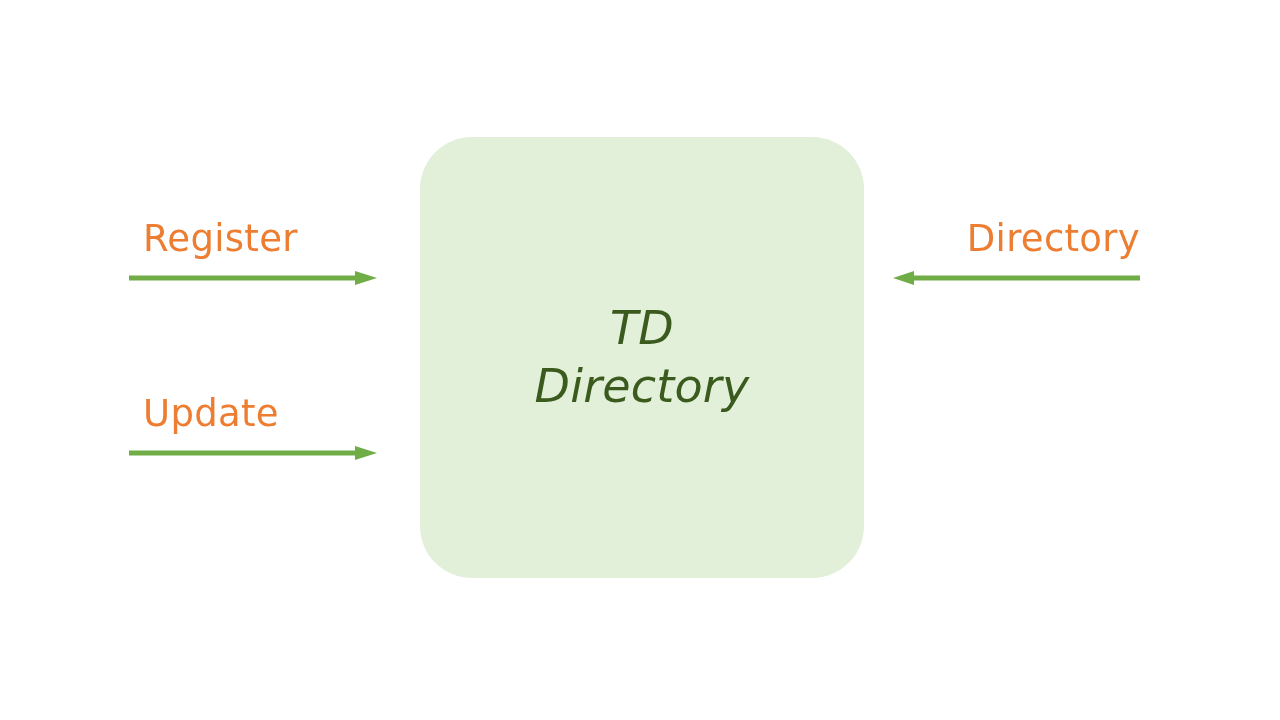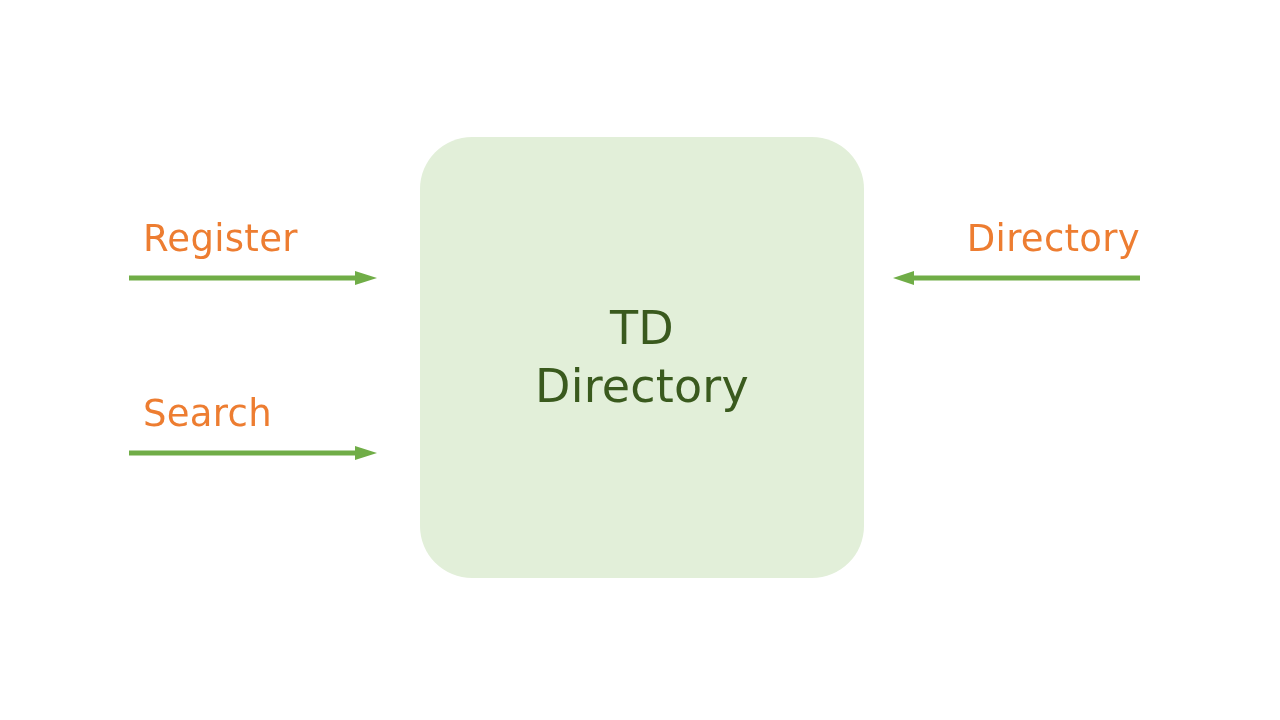--- a/index.html
+++ b/index.html
@@ -37,20 +37,21 @@
   }
   .center-node-label {
     color: #3A5A1E;
     font-size: 46px;
     line-height: 1.25;
     text-align: center;
     font-weight: 400;
     letter-spacing: 0.2px;
     white-space: pre-line;
     user-select: none;
+    font-style: italic;
   }
 
   
   .flow {
     position: absolute;
     height: 120px;
   }
   .flow-left  { left: 129px;  width: 248px; }
   .flow-right { left: 893px;  width: 247px; }
 
@@ -89,21 +90,21 @@
 
   <div class="flow flow-left flow-row-top">
     <div class="flow-label">Register</div>
     <svg class="flow-arrow" viewBox="0 0 248 22" preserveAspectRatio="none">
       <rect x="0" y="8.5" width="228" height="5" fill="#70AD47"></rect>
       <polygon points="226,4 248,11 226,18" fill="#70AD47"></polygon>
     </svg>
   </div>
 
   <div class="flow flow-left flow-row-bottom">
-    <div class="flow-label">Search</div>
+    <div class="flow-label">Update</div>
     <svg class="flow-arrow" viewBox="0 0 248 22" preserveAspectRatio="none">
       <rect x="0" y="8.5" width="228" height="5" fill="#70AD47"></rect>
       <polygon points="226,4 248,11 226,18" fill="#70AD47"></polygon>
     </svg>
   </div>
 
   <div class="center-node">
     <div class="center-node-label">TD
 Directory</div>
   </div>

